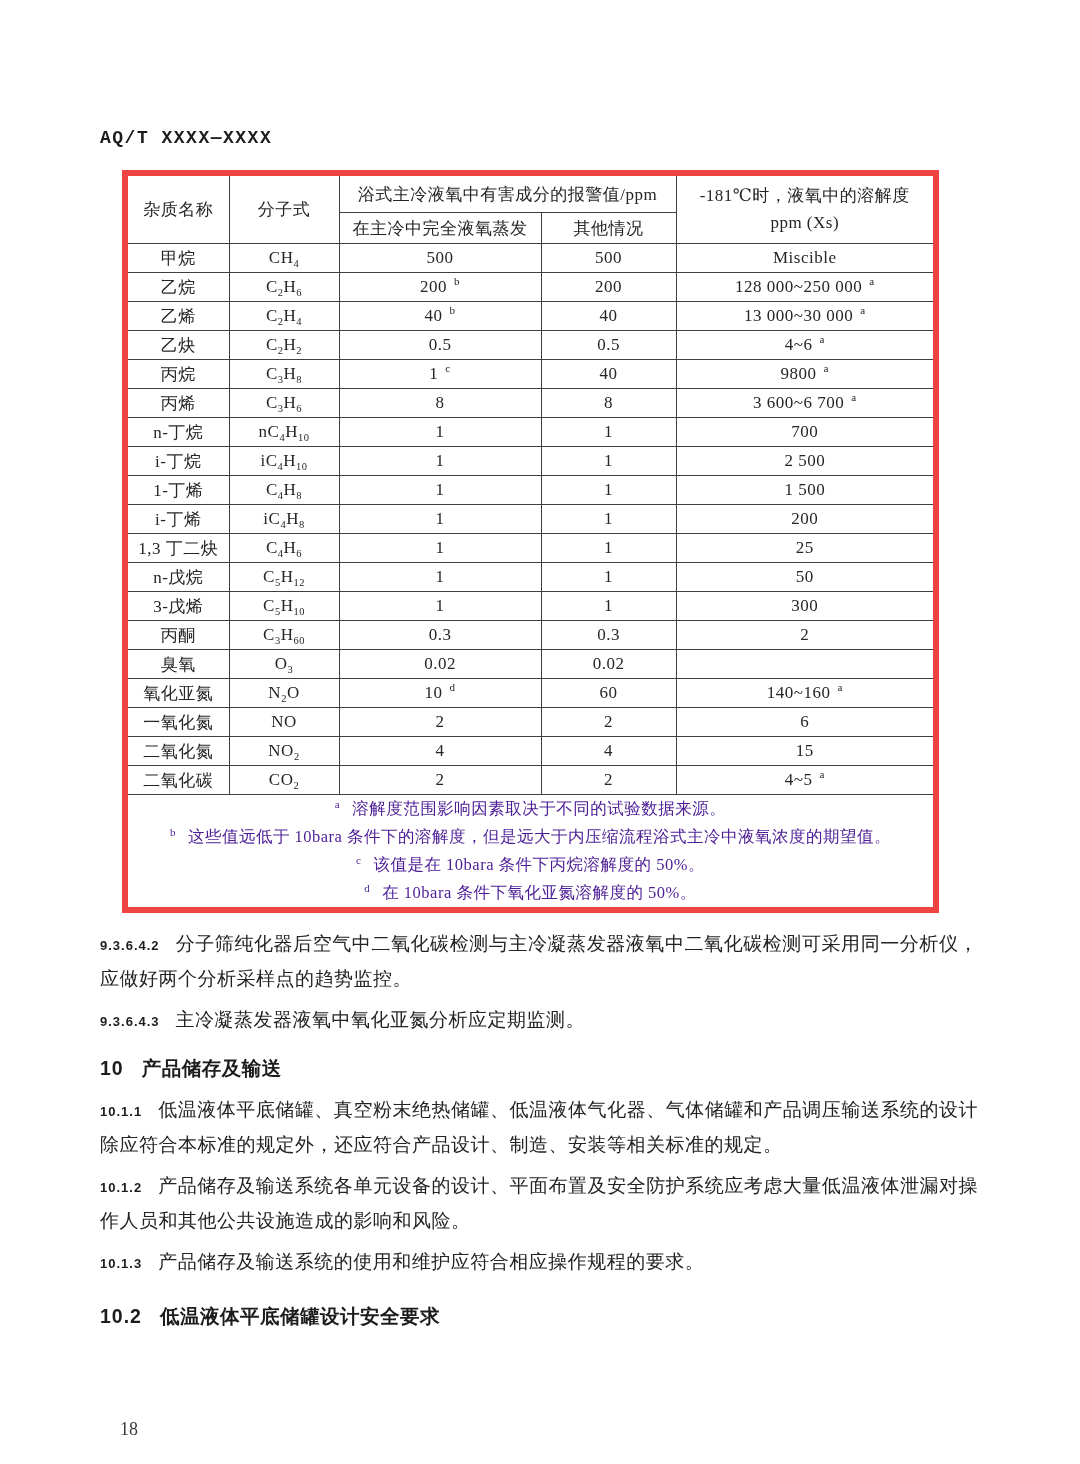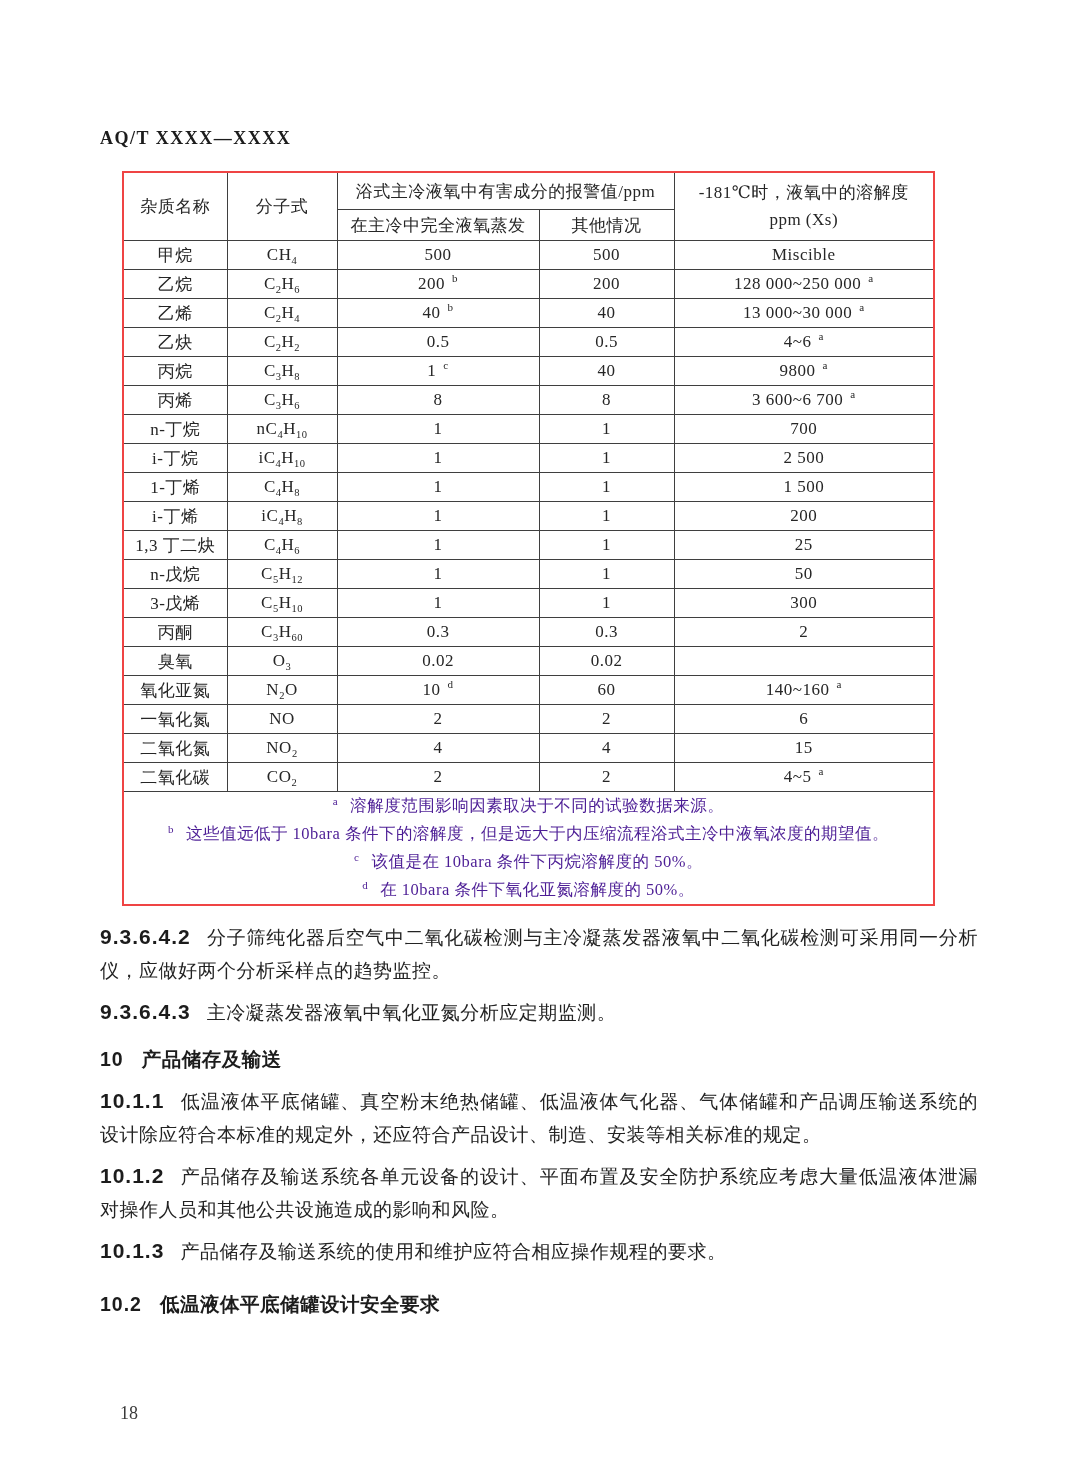--- a/index.html
+++ b/index.html
@@ -7,31 +7,31 @@
     position:relative;
     width:1080px;height:1464px;
     background:#ffffff;
     box-sizing:border-box;
     padding:128px 100px 0 100px;
     font-family:"Liberation Serif","DejaVu Serif",serif;
     color:#222222;
     overflow:hidden;
   }
   .doc-code{
-    font-family:Liberation Serif, serif;
+    font-family:Liberation Mono, monospace;
     font-weight:bold;
     font-size:18px;
     letter-spacing:1.5px;
     color:#1c1c1c;
   }
   table.impurity{
     border-collapse:collapse;
     table-layout:fixed;
     margin:22px 0 0 22px;
-    border:2px solid #ef4444;
+    border:6px solid #ef4444;
   }
   table.impurity th, table.impurity td{
     border:1px solid #3f3f3f;
     text-align:center;
     vertical-align:middle;
     font-weight:normal;
     font-size:17px;
     padding:0 2px;
     color:#262626;
     letter-spacing:0.5px;
@@ -58,40 +58,40 @@
     font-size:19px;
     line-height:33px;
     text-align:justify;
     margin:8px 0 0 0;
     color:#232323;
     letter-spacing:0.5px;
   }
   .clause .num{
     font-family:"Liberation Sans","DejaVu Sans",sans-serif;
     font-weight:bold;
-    font-size:21px;
+    font-size:13px;
     letter-spacing:1px;
     margin-right:16px;
     color:#1c1c1c;
   }
   .h1,.h2{
     font-family:"Liberation Sans","DejaVu Sans",sans-serif;
     font-weight:bold;
     font-size:19.5px;
     color:#1c1c1c;
     line-height:33px;
     letter-spacing:0.5px;
   }
   .h1{margin:14px 0 0 0;}
   .h2{margin:20px 0 0 0;}
   .h1 .num,.h2 .num{margin-right:18px;letter-spacing:1px;}
   .page-number{
     position:absolute;
     left:120px;
-    bottom:40px;
+    bottom:24px;
     font-size:18px;
     color:#3a3a3a;
   }
 </style>
 </head>
 <body>
 
 <div class="page">
 
   <div class="doc-code">AQ/T XXXX—XXXX</div>

